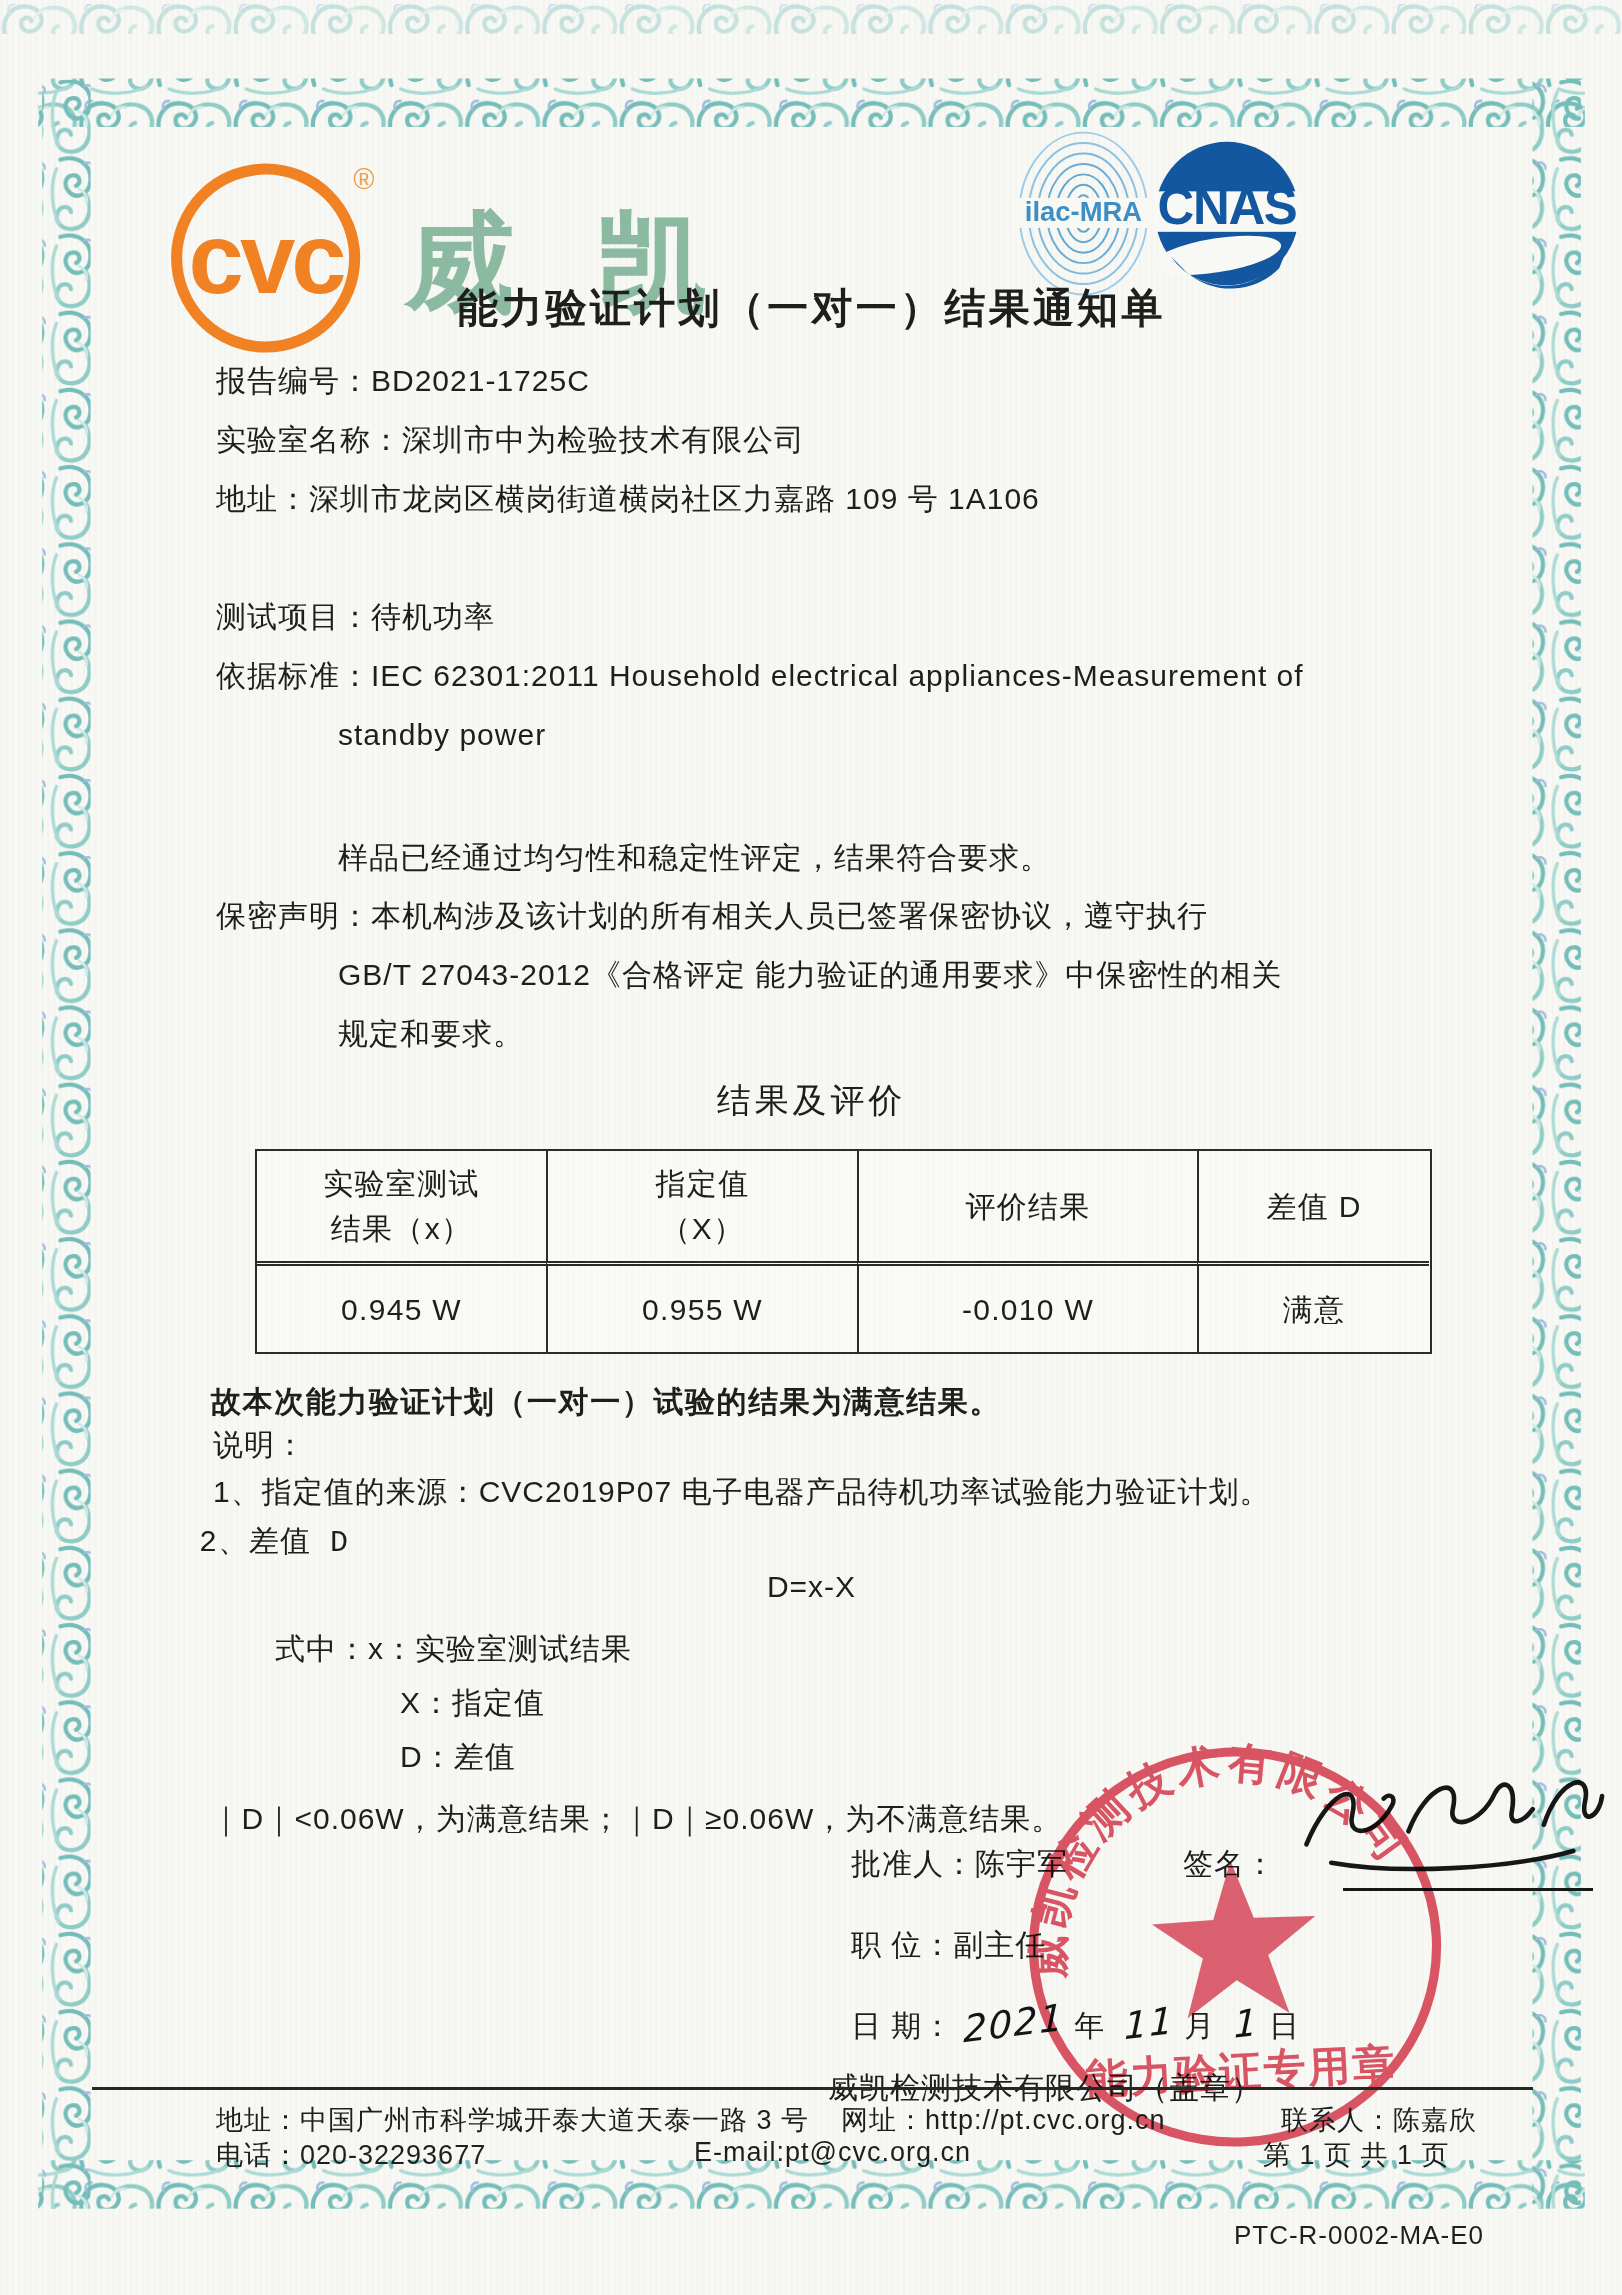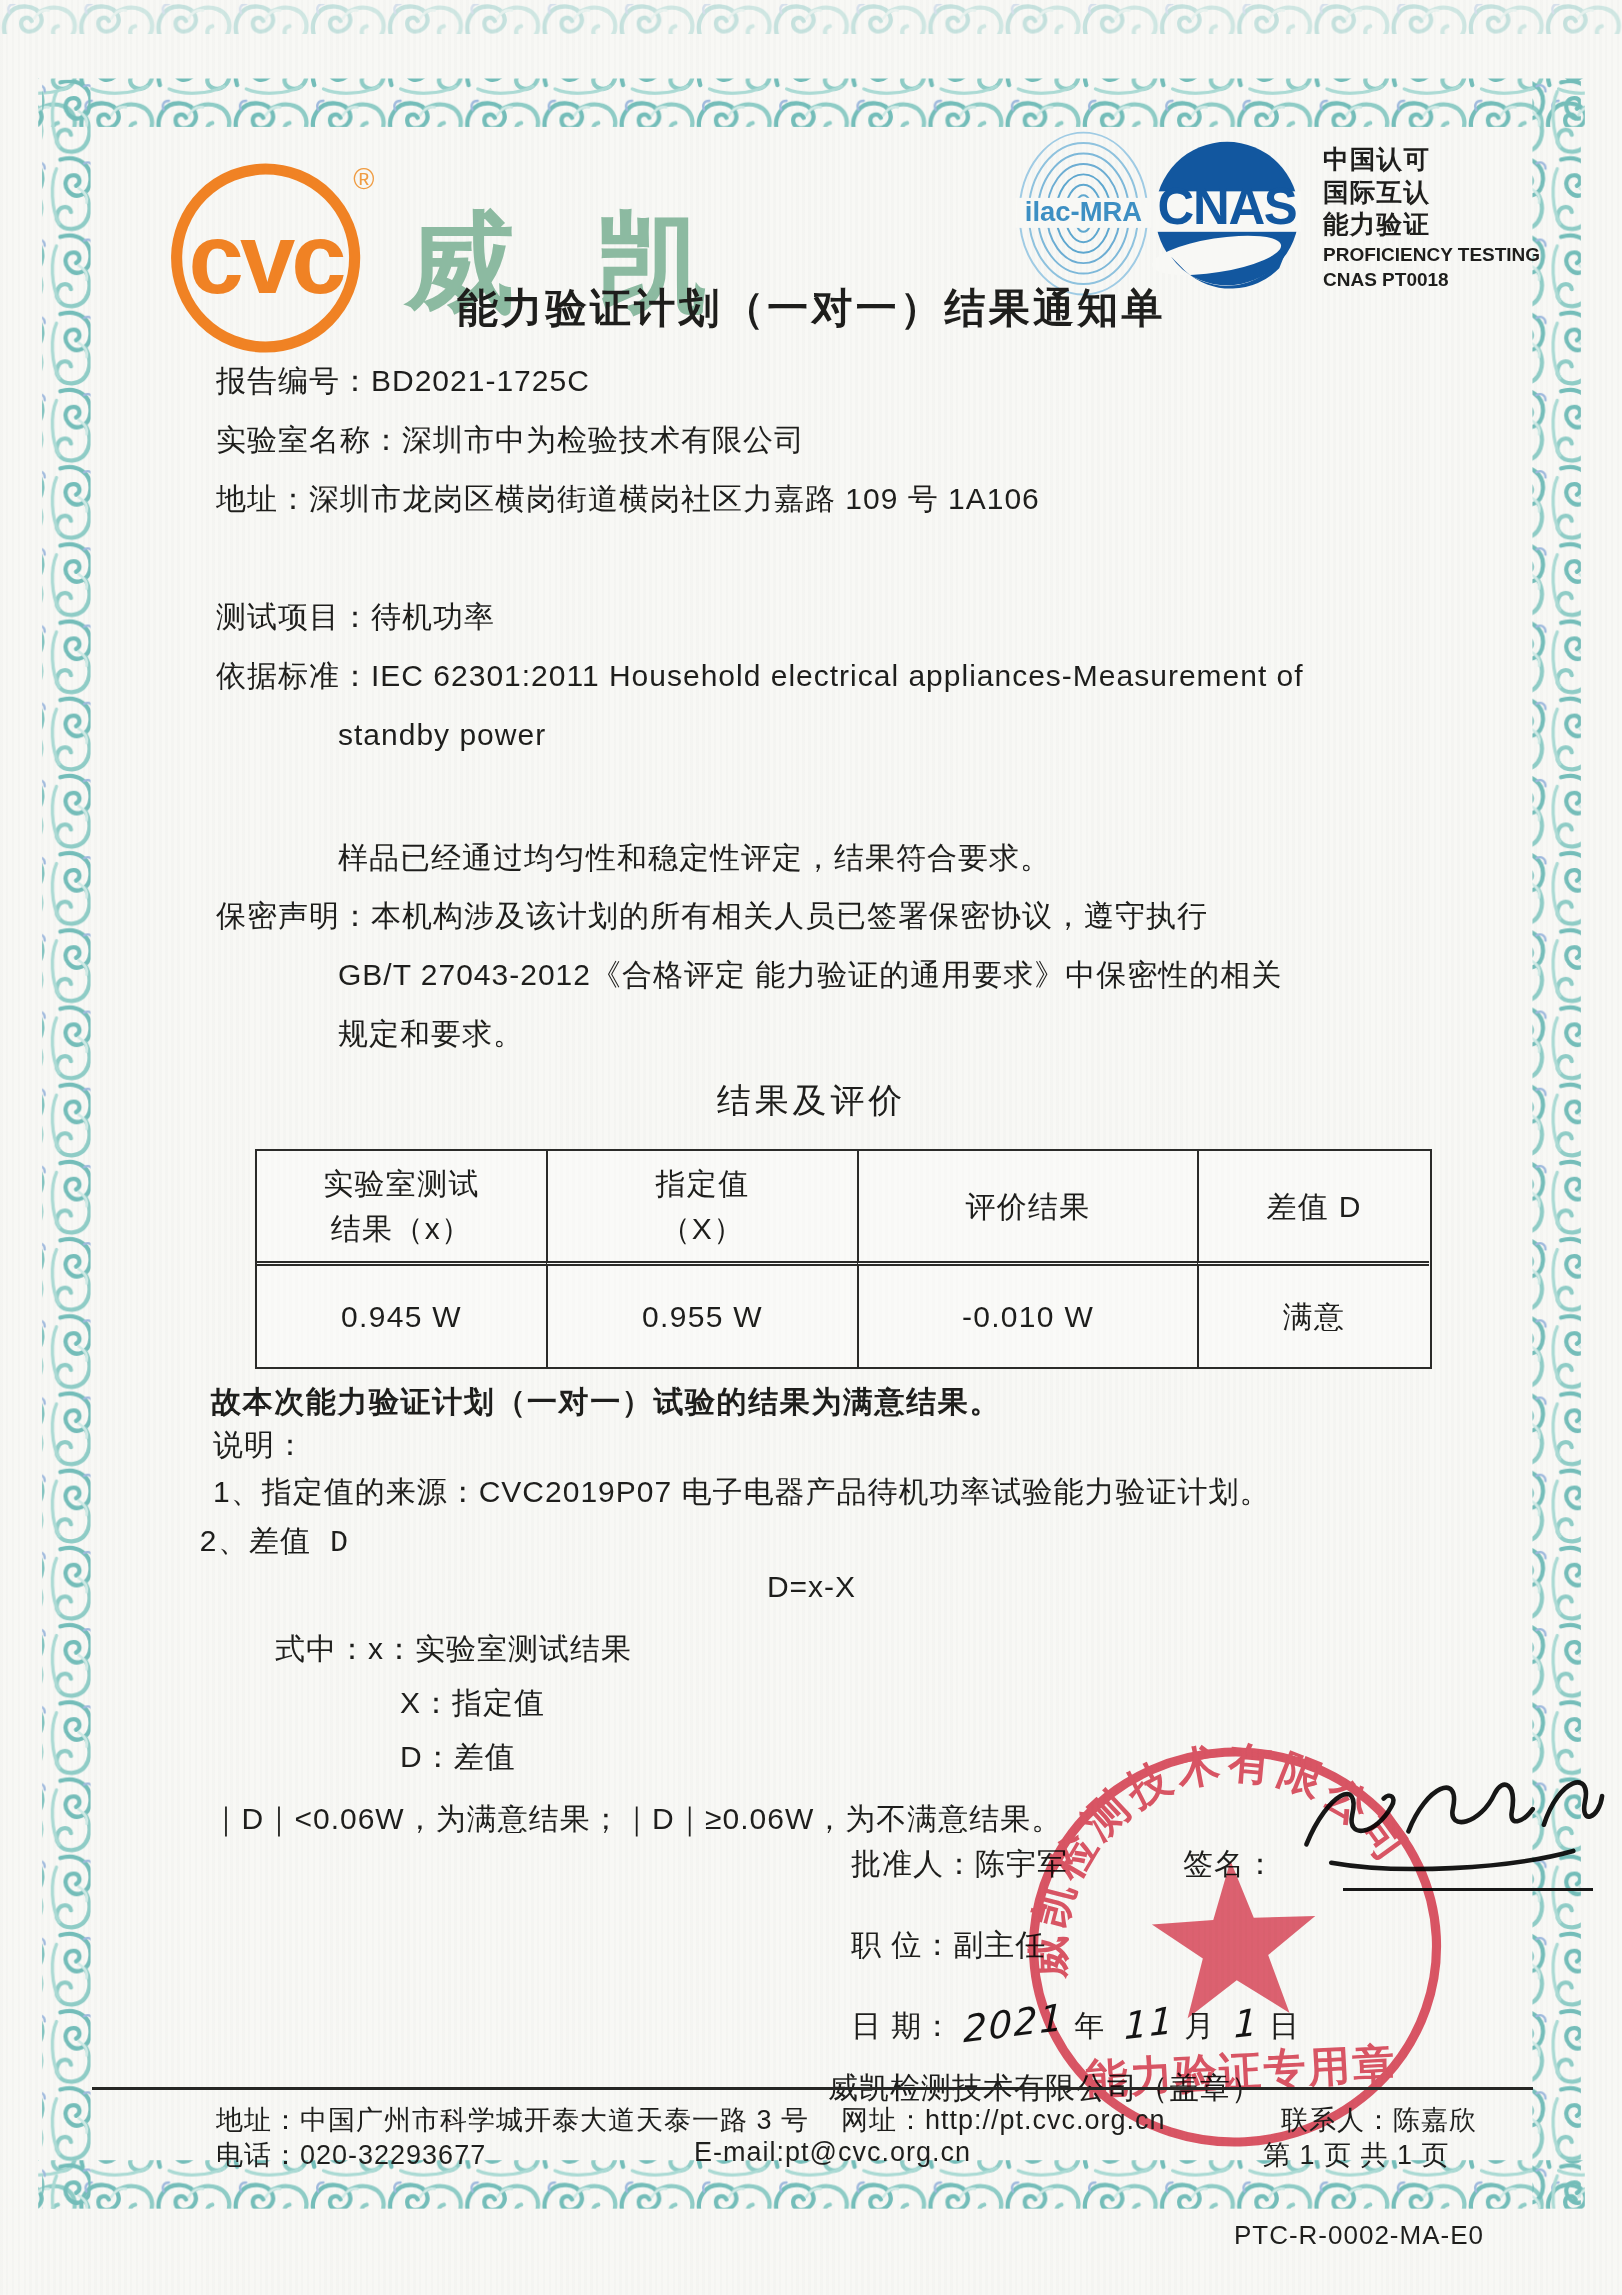--- a/index.html
+++ b/index.html
@@ -27,21 +27,21 @@
     display:grid;grid-template-columns:289px 311px 340px 232px;
     border:2.6px solid #2b2b29;background:rgba(255,255,255,.35);
   }
   .cell{
     display:flex;align-items:center;justify-content:center;text-align:center;
     font-size:30px;letter-spacing:1.3px;white-space:pre-line;line-height:1.5;
     border-left:2px solid #2b2b29;
   }
   .cell.c0{border-left:none;}
   .cell.head{height:110px;border-bottom:5.9px double #2b2b29;}
-  .cell.val{height:101px;}
+  .cell.val{height:86px;}
   .hand{
     display:inline-block;font-family:"DejaVu Sans",sans-serif;font-style:italic;
     transform:rotate(-7deg) skewX(-8deg);font-size:37px;letter-spacing:2px;color:#141414;
   }
   .sig-underline{position:absolute;left:1343px;top:1888px;width:250px;height:3.3px;background:#171717;}
   .footer-rule{position:absolute;left:92px;top:2087px;width:1441px;height:3.3px;background:#262624;}
   .stamp-wrap{position:absolute;left:1019px;top:1735px;mix-blend-mode:multiply;transform:rotate(-3deg);}
   .sig-wrap{position:absolute;left:1292px;top:1746px;mix-blend-mode:multiply;}
   svg{display:block;}
 </style>
@@ -99,27 +99,20 @@
     </g>
     <g transform="translate(330,128)">
       <circle r="110" fill="#12579f"></circle>
       <ellipse cx="-16" cy="64" rx="100" ry="26" fill="#f8f8f5" transform="rotate(-9 -16 64)"></ellipse>
       <path d="M -86,66 A 104,104 0 0 0 92,54 L 80,84 A 104,104 0 0 1 -64,88 Z" fill="#12579f"></path>
       <rect x="-114" y="-34" width="228" height="62" fill="#f8f8f5"></rect>
       <text x="0" y="16" text-anchor="middle" font-size="78" font-weight="bold" letter-spacing="-2" fill="#12579f" font-family="Liberation Sans, sans-serif">CNAS</text>
     </g>
   </svg>
 
-  <div class="accred">
-    <div class="cn">中国认可</div>
-    <div class="cn">国际互认</div>
-    <div class="cn">能力验证</div>
-    <div class="en">PROFICIENCY TESTING</div>
-    <div class="en">CNAS PT0018</div>
-  </div>
 
   <div class="line center doc-title">能力验证计划（一对一）结果通知单</div>
 
   <div class="line" style="left:216px;top:361px;">
     <span>报告编号：</span><span>BD2021-1725C</span>
   </div>
   <div class="line" style="left:216px;top:420px;">
     <span>实验室名称：</span><span>深圳市中为检验技术有限公司</span>
   </div>
   <div class="line" style="left:216px;top:479px;">

